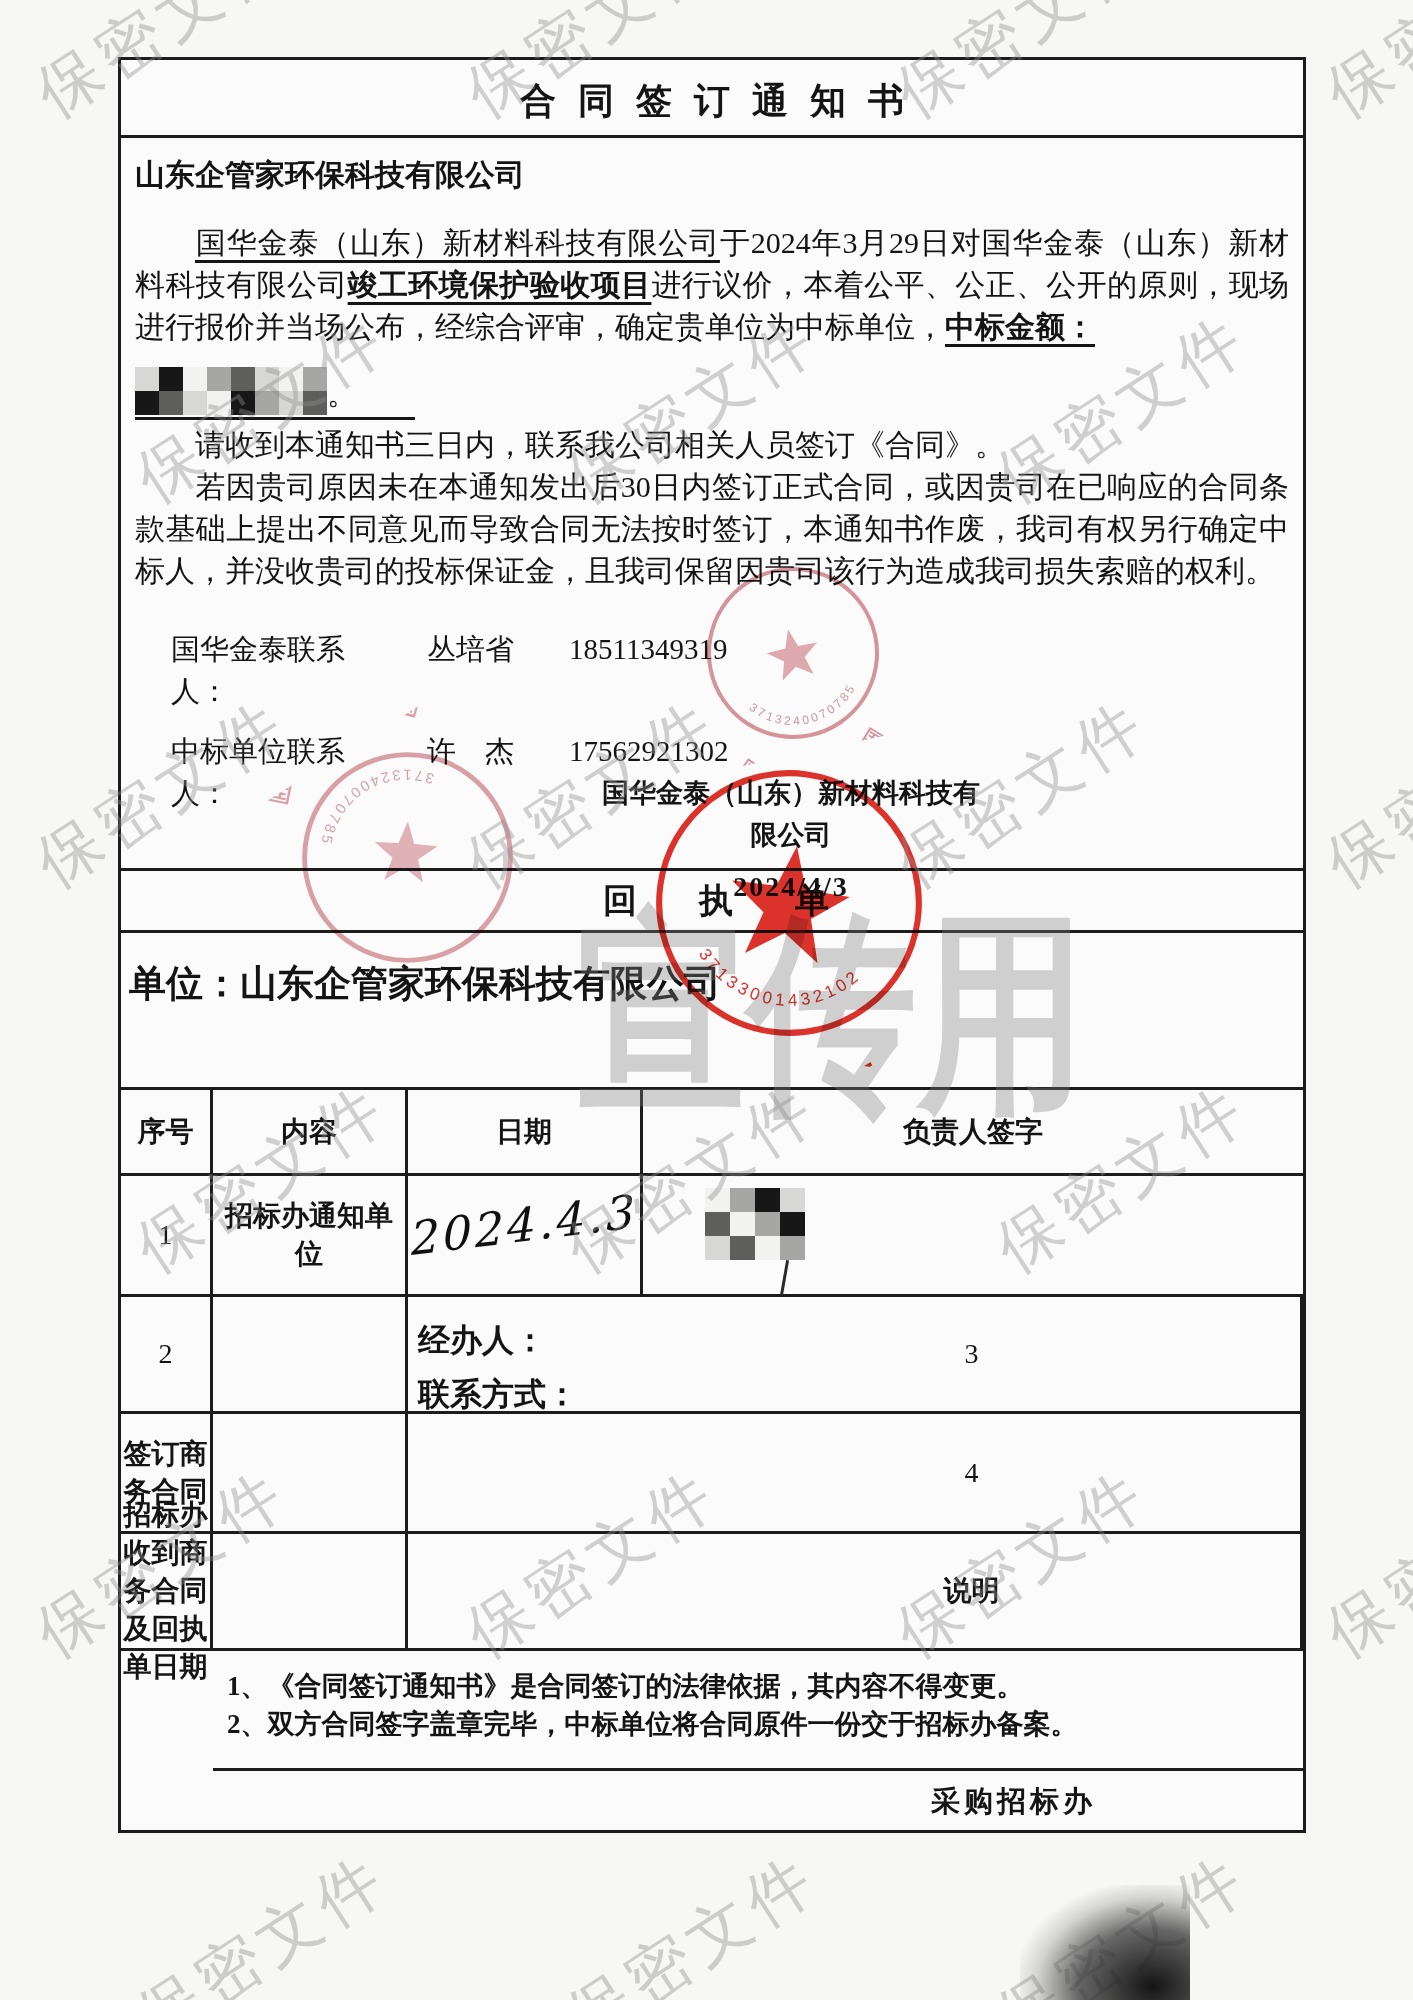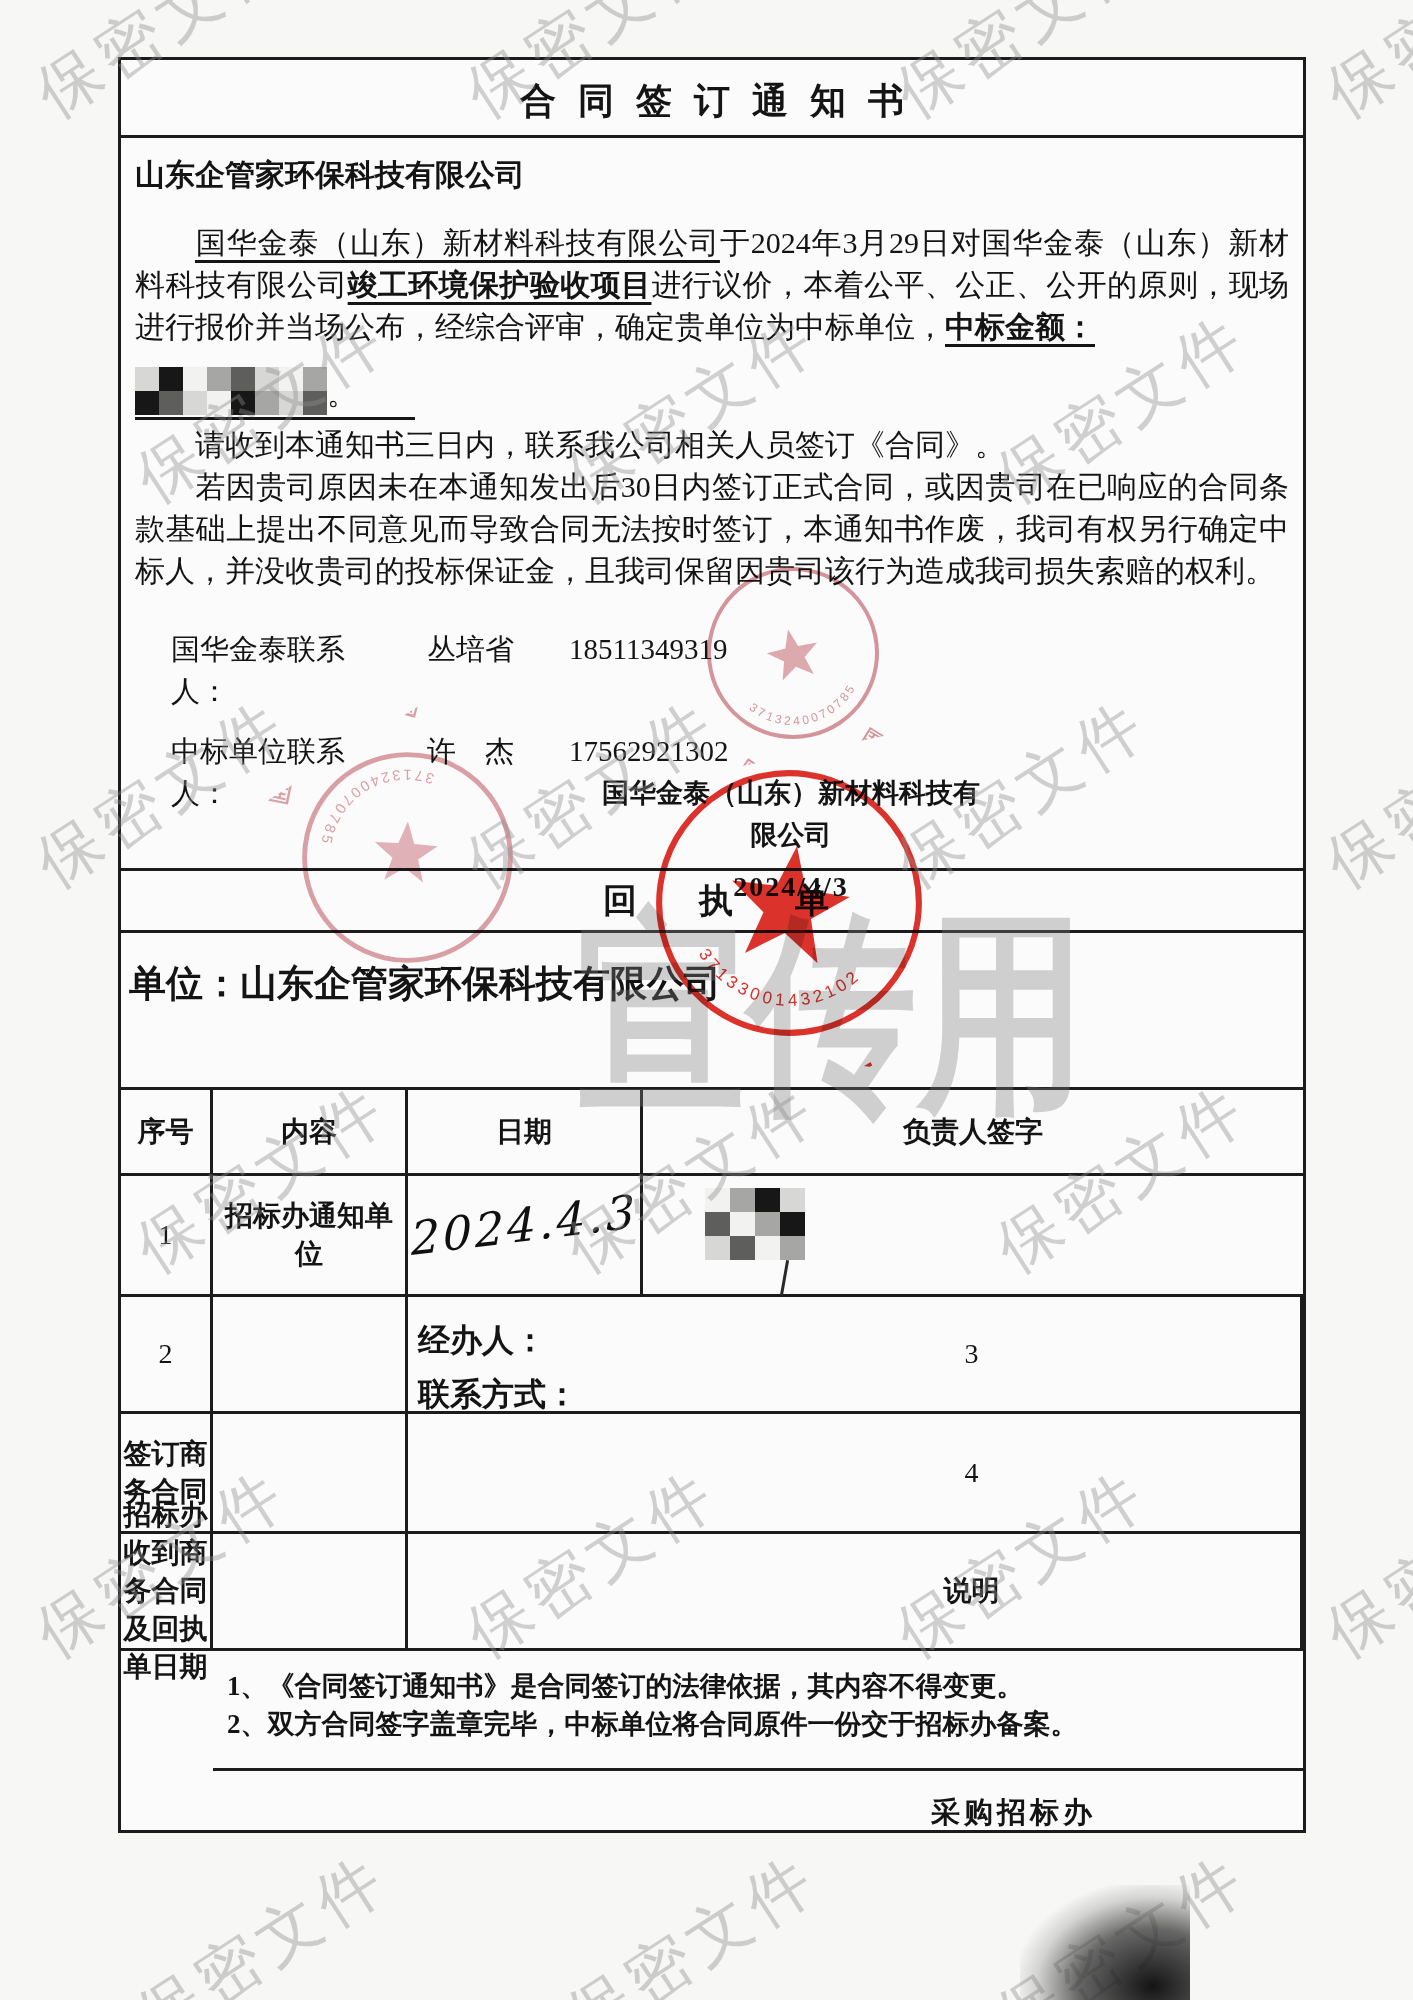--- a/index.html
+++ b/index.html
@@ -227,21 +227,21 @@
       </div>
       <div class="cell br bb"></div>
       <div class="cell bb"></div>
 
       <div class="cell br bb cc hdr">说明</div>
       <div class="cell bb notes-cell" style="grid-column:2 / 5;">
         <div>1、《合同签订通知书》是合同签订的法律依据，其内容不得变更。</div>
         <div>2、双方合同签字盖章完毕，中标单位将合同原件一份交于招标办备案。</div>
       </div>
 
-      <div class="cell footer-cell" style="grid-column:1 / 5;align-items:flex-end;">
+      <div class="cell footer-cell" style="grid-column:1 / 5;">
         <span>采购招标办</span>
       </div>
     </div>
   </div>
 
   <div class="overlay-wm">宣传用</div>
 
   <svg class="stamp stamp-a" viewBox="0 0 200 200">
     <defs>
       <path id="a1" d="M100,184 A84,84 0 1 1 99.9,184" fill="none"></path>

